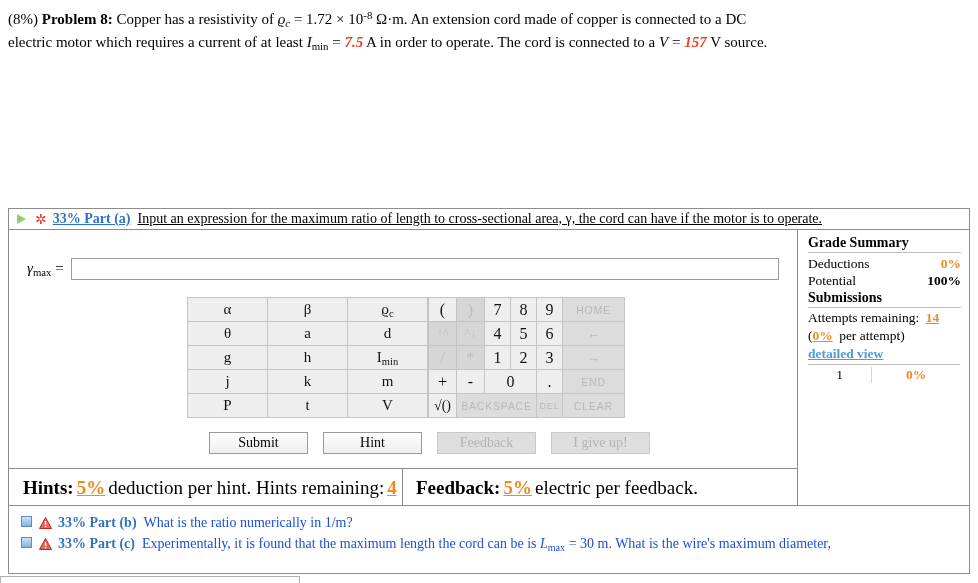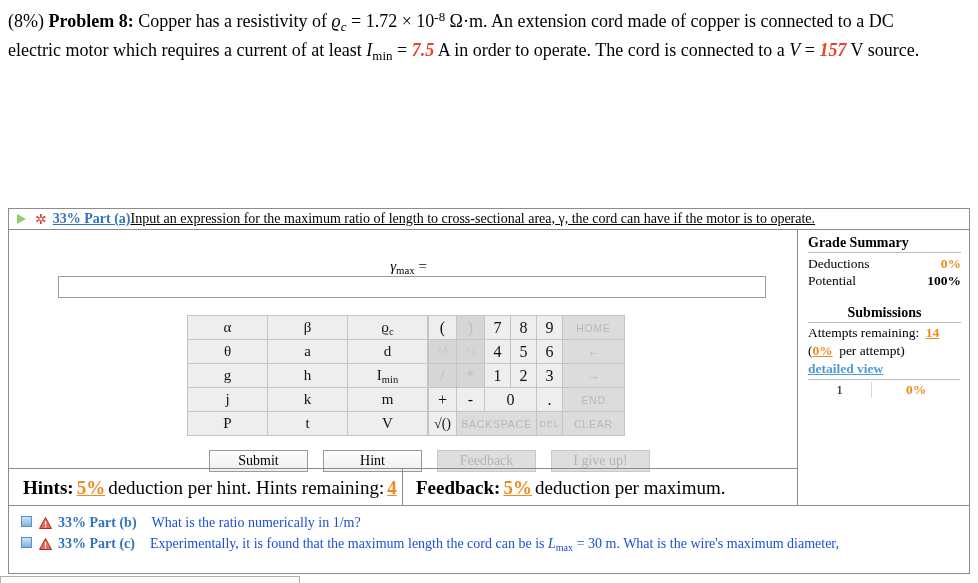--- a/index.html
+++ b/index.html
@@ -6,21 +6,21 @@
   html, body {
     margin: 0; padding: 0;
     background: #ffffff;
     font-family: "Liberation Serif", "DejaVu Serif", serif;
   }
   body { width: 978px; height: 583px; overflow: hidden; position: relative; }
 
   
   .problem-statement {
     padding: 8px 10px 0 8px;
-    font-size: 18px;
+    font-size: 15px;
     line-height: 1.45;
     color: #000;
   }
   .problem-statement b { font-weight: bold; }
   .var { font-style: italic; }
   .redval { color: #e8442a; font-weight: bold; font-style: italic; }
   sub { font-size: 0.72em; vertical-align: -0.28em; font-style: normal; }
   sup { font-size: 0.72em; vertical-align: 0.5em; font-style: normal; }
   .ital-sub { font-style: italic; }
 
@@ -56,20 +56,21 @@
     font-weight: bold;
     margin-right: 6px;
     line-height: 1;
     flex: 0 0 auto;
     font-family: "DejaVu Sans", sans-serif;
   }
   .part-link {
     color: #2f72c4;
     font-weight: bold;
     text-decoration: underline;
+    margin-right: 7px;
     flex: 0 0 auto;
     text-align: center;
   }
   .part-q {
     text-decoration: underline;
     color: #000;
     flex: 0 0 auto;
   }
   .part-body {
     display: flex;
@@ -84,21 +85,20 @@
     flex: 1;
     padding: 5px 8px 0 10px;
     font-size: 13px;
   }
 
   
   .answer-row {
     display: flex;
     align-items: center;
     padding: 28px 0 0 18px;
-    flex-direction: column;
   }
   .answer-label {
     font-size: 15px;
     margin-right: 7px;
     white-space: nowrap;
   }
   .answer-label .gam { font-style: italic; }
   .answer-input {
     width: 708px; height: 22px;
     border: 1px solid #9a9a9a;
@@ -217,24 +217,22 @@
   }
   .gs-line {
     display: flex;
     justify-content: space-between;
     font-size: 13.5px;
     line-height: 1.28;
   }
   .gs-line .val-orange { color: #f08a1e; font-weight: bold; }
   .gs-line .val-bold { font-weight: bold; }
   .sub-title {
-    margin-top: 15px;
     border-bottom: 1px solid #bdbdbd;
     padding-bottom: 1px;
-    text-align: center;
   }
   .attempts { font-size: 13.5px; line-height: 1.3; margin-top: 1px; }
   .detailed {
     color: #4f9ad8;
     font-weight: bold;
     text-decoration: underline;
     font-size: 13.5px;
     display: block;
     margin-top: 1px;
     cursor: pointer;
@@ -278,21 +276,21 @@
     flex: 0 0 auto;
   }
   .icon-warn {
     width: 13px; height: 12px;
     margin: 2px 6px 0 0;
     flex: 0 0 auto;
   }
   .bc-pct {
     color: #2f72c4;
     font-weight: bold;
-    margin-right: 15px;
+    margin-right: 7px;
     flex: 0 0 auto;
   }
   .bc-text { color: #1d4ed8; white-space: normal; }
   .bc-cont { margin-left: 0; white-space: nowrap; }
 
   
   .bottom-strip {
     position: absolute;
     left: 0; top: 576px;
     width: 300px; height: 7px;
@@ -415,21 +413,21 @@
       <div class="hints-bar">
         <div class="hints-cell">
           <span class="lbl-b">Hints:</span>
           <span class="orange-u">5%</span>
           <span>deduction per hint. Hints remaining:</span>
           <span class="orange-u">4</span>
         </div>
         <div class="hints-cell second">
           <span class="lbl-b">Feedback:</span>
           <span class="orange-u">5%</span>
-          <span>deduction per maximum.</span>
+          <span>electric per feedback.</span>
         </div>
       </div>
     </div>
 
     <div class="part-right">
       <div class="gs-title">Grade Summary</div>
       <div class="gs-rule"></div>
       <div class="gs-line">
         <span>Deductions</span>
         <span class="val-orange">0%</span>

